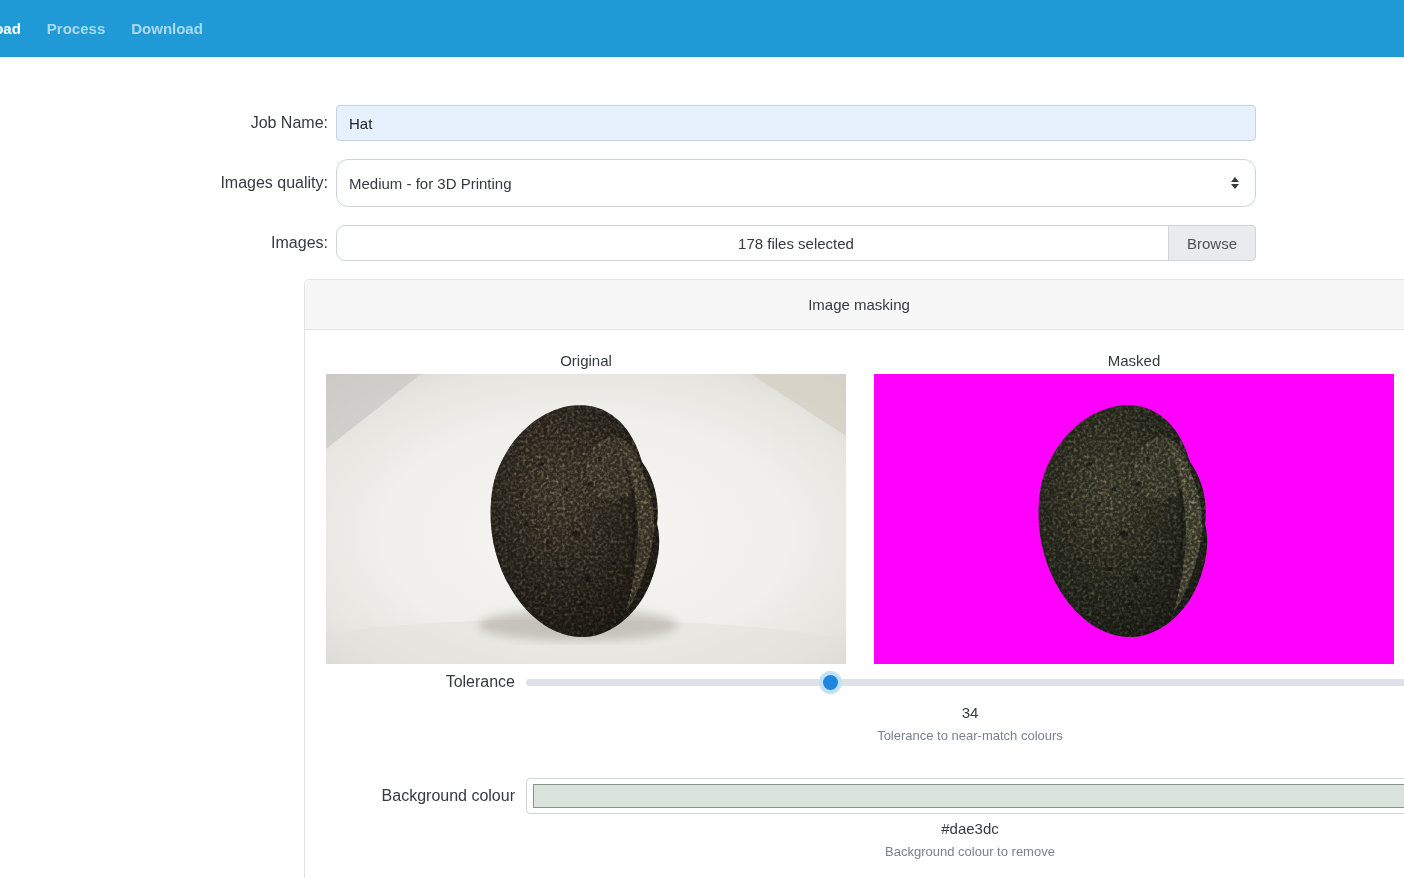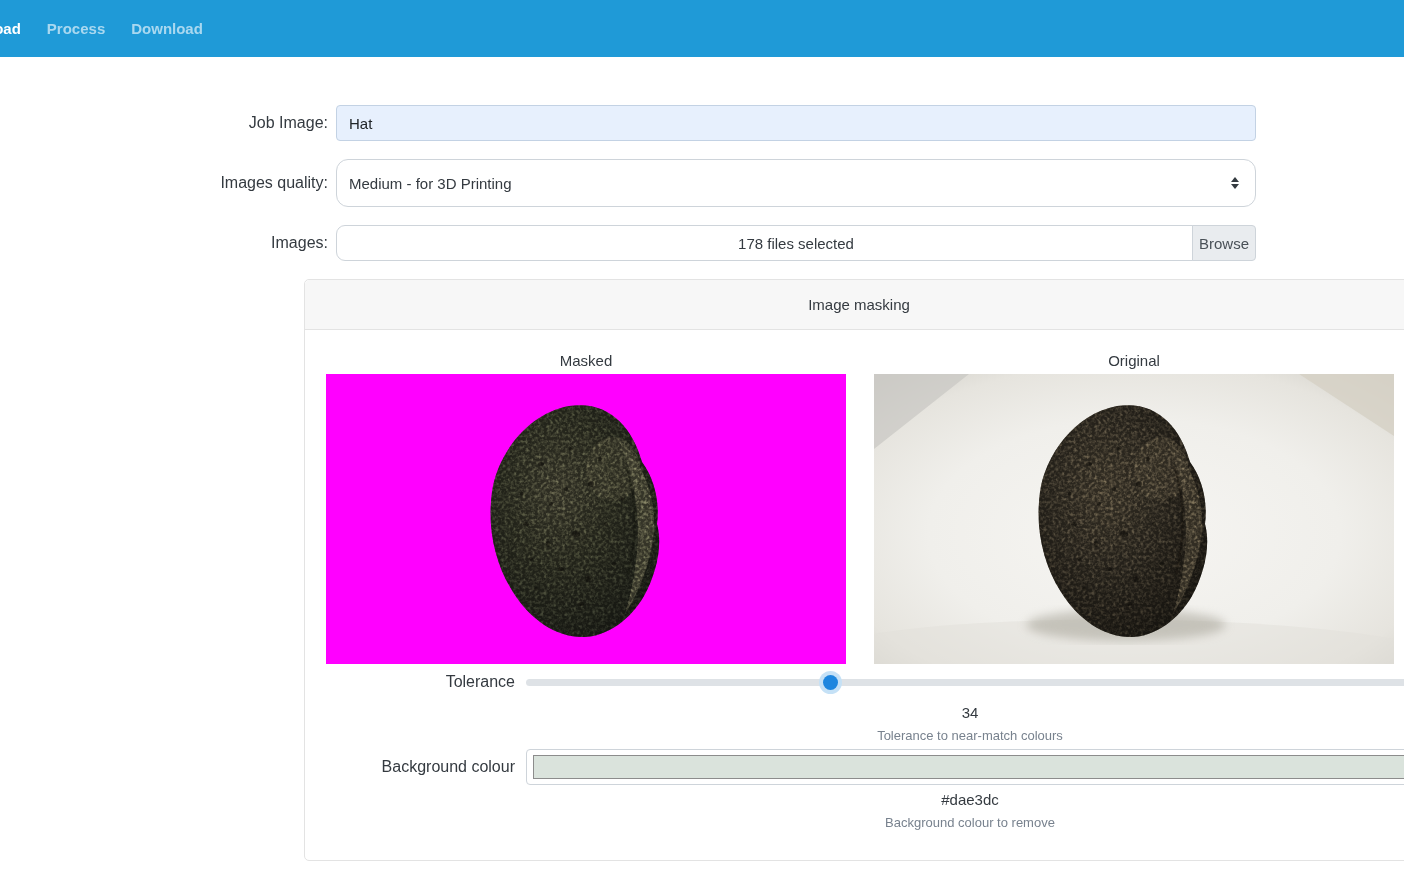--- a/index.html
+++ b/index.html
@@ -28,21 +28,21 @@
   .select-arrows { display:flex; flex-direction:column; gap:2px; margin-right:4px; }
   .tri-up { width:0; height:0; border-left:4px solid transparent; border-right:4px solid transparent;
     border-bottom:5px solid #343a40; }
   .tri-down { width:0; height:0; border-left:4px solid transparent; border-right:4px solid transparent;
     border-top:5px solid #343a40; }
 
   .file-box { width:100%; height:36px; background:#ffffff; border:1px solid #ced4da;
     border-radius:9px; position:relative; display:flex; align-items:center;
     justify-content:center; cursor:pointer; }
   .file-text { font-size:15px; color:#343a40; }
-  .browse-btn { position:absolute; right:-1px; top:-1px; height:36px; width:64px;
+  .browse-btn { position:absolute; right:-1px; top:-1px; height:36px; width:88px;
     background:#e9ecef; border:1px solid #ced4da; border-radius:0 4px 4px 0;
     display:flex; align-items:center; justify-content:center;
     font-size:15px; color:#495057; cursor:pointer; }
 
   
   .card { margin:16px 0 0 152px; width:1110px; border:1px solid #e3e3e3; border-radius:5px;
     background:#ffffff; }
   .card-header { height:50px; background:#f7f7f7; border-bottom:1px solid #e3e3e3;
     border-radius:5px 5px 0 0; display:flex; align-items:center; justify-content:center;
     font-size:15px; color:#343a40; }
@@ -69,21 +69,21 @@
     background:#1d86df; border:none; box-shadow:0 0 0 4px #c5e1f6; }
 
   .center-col { margin-left:200px; width:888px; text-align:center; }
   .value-text { font-size:15px; color:#343a40; margin-top:12px; }
   .hint-text { font-size:13px; color:#78828e; margin-top:7px; }
 
   .swatch-outer { width:888px; height:36px; background:#ffffff; border:1px solid #ced4da;
     border-radius:4px; padding:5px 6px; cursor:pointer; }
   .swatch-inner { width:100%; height:100%; border:1px solid #8c8c8c; }
 
-  .bg-row { margin-top:6px; }
+  .bg-row { margin-top:35px; }
   .hex-text { font-size:15px; color:#343a40; margin-top:6px; }
 </style>
 </head>
 <body>
 
 <svg width="0" height="0" style="position:absolute" aria-hidden="true">
   <defs>
     <radialGradient id="clothGrad" cx="50%" cy="55%" r="72%">
       <stop offset="0" stop-color="#f6f5f2"></stop>
       <stop offset="0.55" stop-color="#f0efeb"></stop>
@@ -140,21 +140,21 @@
 
 <div class="navbar">
   <div class="nav-item active">Upload</div>
   <div class="nav-item">Process</div>
   <div class="nav-item">Download</div>
 </div>
 
 <div class="form-area">
 
   <div class="form-row">
-    <div class="form-label">Job Image:</div>
+    <div class="form-label">Job Name:</div>
     <div class="form-control-col">
       <input class="text-input" type="text" value="Hat" style="">
     </div>
   </div>
 
   <div class="form-row">
     <div class="form-label">Images quality:</div>
     <div class="form-control-col">
       <div class="select-box">
         <span class="select-text">Medium - for 3D Printing</span>
@@ -174,48 +174,48 @@
         <span class="browse-btn">Browse</span>
       </div>
     </div>
   </div>
 
   <div class="card">
     <div class="card-header">Image masking</div>
     <div class="card-body">
 
       <div class="image-cols">
-        <div class="img-col">
-          <div class="img-label">Masked</div>
-          <svg class="img-frame" viewBox="0 0 520 290">
-            <rect x="0" y="0" width="520" height="290" fill="#ff00ff"></rect>
-            <use href="#rockPath" fill="url(#rockGradM)"></use>
-            <ellipse cx="287" cy="95" rx="27" ry="32" fill="#97936f" opacity="0.45"></ellipse>
-            <use href="#facetPath" fill="#93906e" opacity="0.85"></use>
-            <path d="M300 92 C310 122 312 160 302 200" stroke="#1d2014" stroke-width="2" fill="none" opacity="0.4"></path>
-            <use href="#pits"></use>
-            <use href="#rockPath" fill="#10120a" opacity="0.6" filter="url(#speckle)"></use>
-          </svg>
-        </div>
         <div class="img-col">
           <div class="img-label">Original</div>
           <svg class="img-frame" viewBox="0 0 520 290">
             <rect x="0" y="0" width="520" height="290" fill="url(#clothGrad)"></rect>
             <polygon points="0,0 95,0 0,75" fill="#c9c8c4" opacity="0.75"></polygon>
             <polygon points="520,0 425,0 520,62" fill="#d6d1c5" opacity="0.85"></polygon>
             <path d="M0 260 C120 240 380 240 520 265 L520 290 L0 290 Z" fill="#e2e0d9" opacity="0.5"></path>
             <ellipse cx="252" cy="251" rx="100" ry="16" fill="#a7a499" opacity="0.55" filter="url(#softBlur)"></ellipse>
             <use href="#rockPath" fill="url(#rockGradO)"></use>
             <ellipse cx="287" cy="95" rx="27" ry="32" fill="#9b8c6c" opacity="0.45"></ellipse>
             <use href="#facetPath" fill="#8a7c62" opacity="0.85"></use>
             <path d="M300 92 C310 122 312 160 302 200" stroke="#20190f" stroke-width="2" fill="none" opacity="0.4"></path>
             <use href="#pits"></use>
             <use href="#rockPath" fill="#120f0a" opacity="0.6" filter="url(#speckle)"></use>
           </svg>
         </div>
+        <div class="img-col">
+          <div class="img-label">Masked</div>
+          <svg class="img-frame" viewBox="0 0 520 290">
+            <rect x="0" y="0" width="520" height="290" fill="#ff00ff"></rect>
+            <use href="#rockPath" fill="url(#rockGradM)"></use>
+            <ellipse cx="287" cy="95" rx="27" ry="32" fill="#97936f" opacity="0.45"></ellipse>
+            <use href="#facetPath" fill="#93906e" opacity="0.85"></use>
+            <path d="M300 92 C310 122 312 160 302 200" stroke="#1d2014" stroke-width="2" fill="none" opacity="0.4"></path>
+            <use href="#pits"></use>
+            <use href="#rockPath" fill="#10120a" opacity="0.6" filter="url(#speckle)"></use>
+          </svg>
+        </div>
       </div>
 
       <div class="ctl-row">
         <div class="ctl-label">Tolerance</div>
         <div class="ctl-body">
           <input type="range" class="tol-slider" value="34" style="">
         </div>
       </div>
       <div class="center-col">
         <div class="value-text">34</div>

